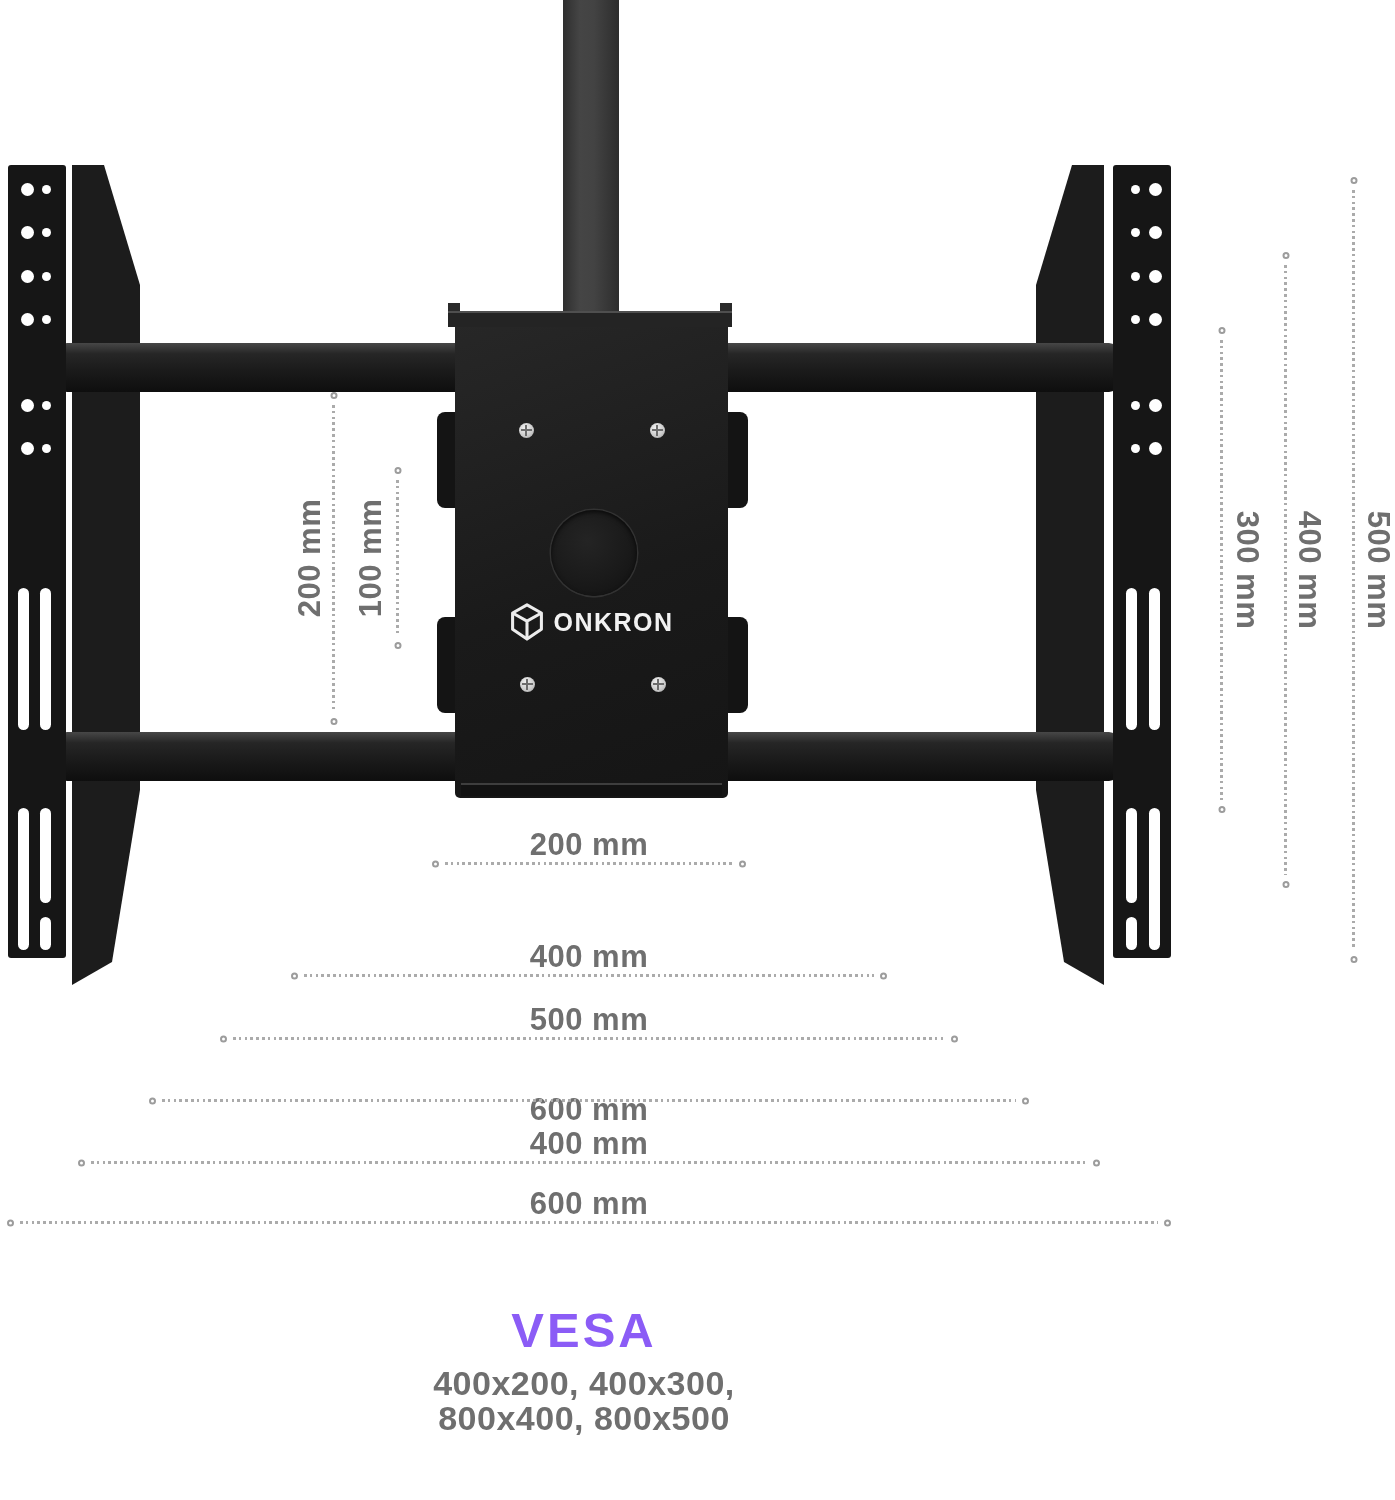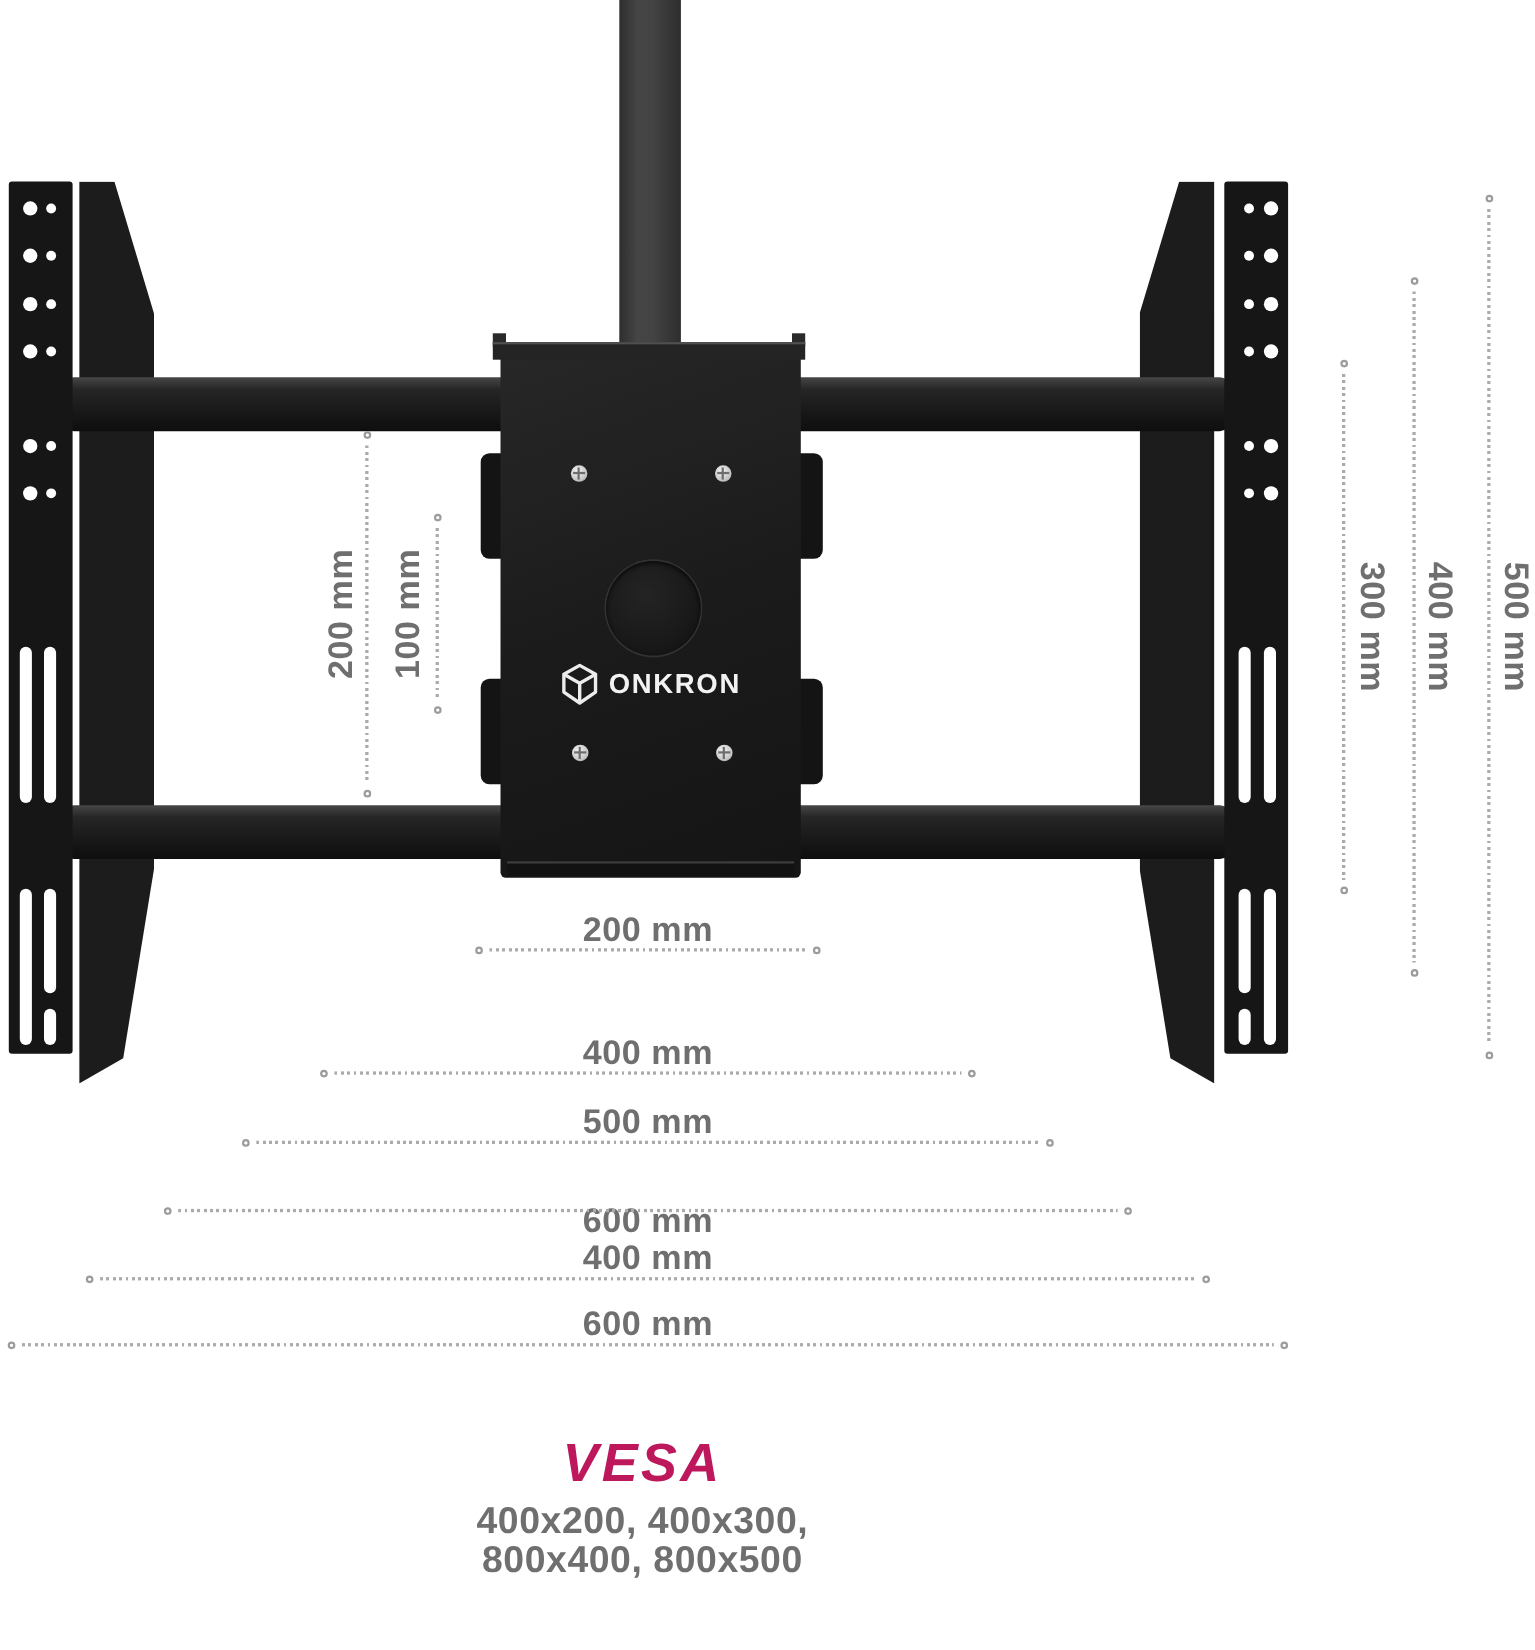--- a/index.html
+++ b/index.html
@@ -92,21 +92,21 @@
   .dim-label {
     position:absolute; font-size:31px; font-weight:bold; color:#6f6f6f;
     letter-spacing:.5px; white-space:nowrap;
   }
   .dim-label.h   { transform:translateX(-50%); }
   .dim-label.ccw { transform:translate(-50%,-50%) rotate(-90deg); }
   .dim-label.cw  { transform:translate(-50%,-50%) rotate(90deg); }
 
   
   #vesa-block { position:absolute; left:334px; top:1302px; width:500px; text-align:center; }
-  #vesa-title { font-size:49px; font-weight:bold; letter-spacing:3px; color:#be185d; margin-bottom:8px;font-style:italic; }
+  #vesa-title { font-size:49px; font-weight:bold; letter-spacing:3px; color:#8b5cf6; margin-bottom:8px; }
   .vesa-line  { font-size:34px; font-weight:bold; color:#6f6f6f; line-height:35px; letter-spacing:.5px; }
 </style>
 </head>
 <body>
 
 <div id="stage">
 
   <div id="pole" class="abs"></div>
 
   <div id="plate-left" class="bracket-plate"></div>

